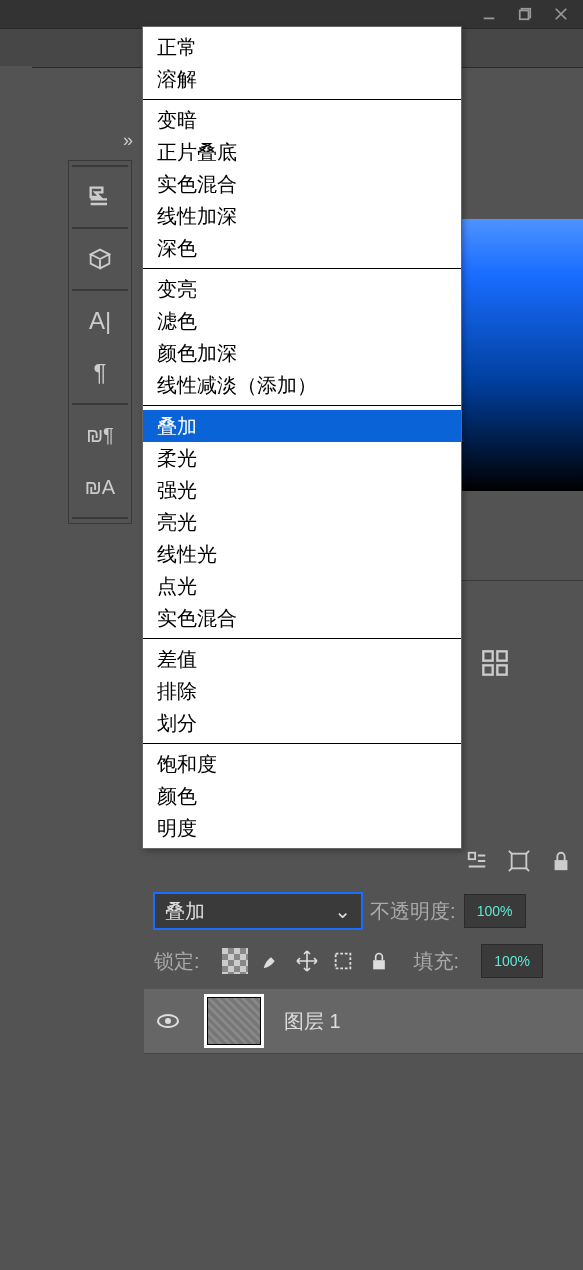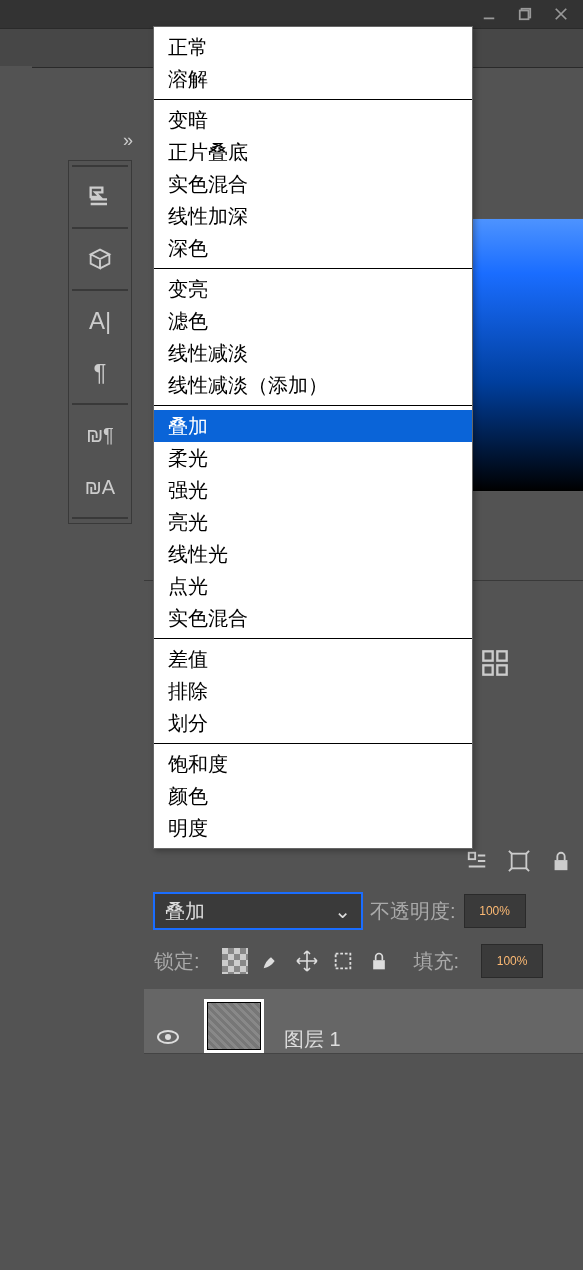--- a/index.html
+++ b/index.html
@@ -5,41 +5,41 @@
 html,body{margin:0;padding:0;width:583px;height:1270px;background:#535353;font-family:"Microsoft YaHei",sans-serif;color:#ccc;overflow:hidden}
 .title-bar{position:absolute;top:0;left:0;right:0;height:28px;background:#333;display:flex;justify-content:flex-end;align-items:center;padding-right:4px}
 .win-btn{width:36px;height:28px;display:flex;align-items:center;justify-content:center;color:#aaa}
 .tab-area{position:absolute;top:28px;left:0;right:0;height:38px;background:#474747;border-top:1px solid #2a2a2a;border-bottom:1px solid #2a2a2a}
 .left-strip{position:absolute;top:66px;left:0;width:32px;bottom:0;background:#535353}
 .collapse-ico{position:absolute;top:130px;left:40px;right:444px;height:24px;color:#ccc;font-size:18px;text-align:right;padding-right:6px}
 .vtoolbar{position:absolute;top:160px;left:68px;width:62px;background:#535353;border:1px solid #393939;display:flex;flex-direction:column;align-items:center}
 .vtoolbar .sep{height:2px;width:56px;background:#393939;margin:4px 0}
 .vbtn{width:56px;height:52px;display:flex;align-items:center;justify-content:center;color:#ccc}
 .vbtn svg{width:28px;height:28px}
-.dropdown{position:absolute;top:26px;left:153px;width:318px;background:#fff;color:#000;border:1px solid #666;box-shadow:2px 2px 6px rgba(0,0,0,.3);z-index:50}
+.dropdown{position:absolute;top:26px;left:142px;width:318px;background:#fff;color:#000;border:1px solid #666;box-shadow:2px 2px 6px rgba(0,0,0,.3);z-index:50}
 .dd-group{border-bottom:1px solid #000;padding:4px 0}
 .dd-group:last-child{border-bottom:0}
 .dd-item{padding:2px 14px;font-size:20px;line-height:28px;cursor:default}
 .dd-item.selected{background:#0a64d8;color:#fff}
 .right-panels{position:absolute;top:130px;left:144px;right:0;bottom:0}
 .color-area{position:absolute;top:0;left:0;right:0;height:420px}
 .color-box{position:absolute;top:88px;left:300px;width:172px;height:272px;background:linear-gradient(to top,#000,#003f9e 40%,#1a6dff 80%,#4d93ff);border:1px solid #555}
 .gray-panel{position:absolute;top:450px;left:0;right:0;height:190px;background:#535353;border-top:1px solid #393939}
 .pattern-ico{position:absolute;top:68px;right:74px;width:28px;height:28px;color:#ccc}
 .layers-panel{position:absolute;top:645px;left:0;right:0;bottom:0;background:#535353}
 .layer-ctrl{position:absolute;top:112px;left:0;right:0;height:48px;display:flex;align-items:center;gap:8px;padding:0 10px}
 .blend-select{width:186px;height:34px;background:#3a3a3a;border:1px solid #1a6dff;outline:1px solid #1a6dff;color:#ddd;font-size:20px;display:flex;align-items:center;justify-content:space-between;padding:0 10px}
 .label{font-size:20px;color:#aaa}
-.val-box{width:60px;height:32px;background:#3a3a3a;border:1px solid #2a2a2a;color:#fdba74;font-size:12px;display:flex;align-items:center;justify-content:center}
+.val-box{width:60px;height:32px;background:#3a3a3a;border:1px solid #2a2a2a;color:#5eead4;font-size:14px;display:flex;align-items:center;justify-content:center}
 .layer-ctrl2{position:absolute;top:162px;left:0;right:0;height:48px;display:flex;align-items:center;gap:22px;padding:0 10px}
 .lock-icons{display:flex;gap:10px;align-items:center;color:#ddd}
 .lock-icons span{width:26px;height:26px;display:flex;align-items:center;justify-content:center}
 .checker{background:repeating-conic-gradient(#888 0 25%,#ccc 0 50%) 0 0/12px 12px}
 .layers-list{position:absolute;top:214px;left:0;right:0}
-.layer-row{height:64px;display:flex;align-items:flex-end;border-bottom:1px solid #444;gap:20px;padding:0 8px}
+.layer-row{height:64px;display:flex;align-items:center;border-bottom:1px solid #444;gap:20px;padding:0 8px}
 .layer-row.active{background:#666}
 .eye{width:32px;height:32px;display:flex;align-items:center;justify-content:center;color:#ddd}
 .thumb{width:54px;height:48px;border:2px solid #aaa;background:#999}
 .thumb.sel{border:3px solid #fff;box-shadow:0 0 0 1px #000 inset}
 .thumb.gray{background:repeating-linear-gradient(45deg,#777,#777 3px,#888 3px,#888 6px)}
 .thumb.col{background:linear-gradient(#6a7a8a,#5a6a7a 40%,#7a5a5a)}
 .layer-name{font-size:20px;color:#ddd;flex:1}
 .lock-small{width:24px;color:#aaa;margin-right:10px}
 .icon-row{position:absolute;top:72px;right:8px;display:flex;gap:14px;color:#ccc}
 .icon-row span{width:28px;height:28px;display:flex;align-items:center;justify-content:center}
@@ -197,21 +197,21 @@
     <div class="dd-group">
       <div class="dd-item">变暗</div>
       <div class="dd-item">正片叠底</div>
       <div class="dd-item">实色混合</div>
       <div class="dd-item">线性加深</div>
       <div class="dd-item">深色</div>
     </div>
     <div class="dd-group">
       <div class="dd-item">变亮</div>
       <div class="dd-item">滤色</div>
-      <div class="dd-item">线性减淡</div>
+      <div class="dd-item">颜色加深</div>
       <div class="dd-item">线性减淡（添加）</div>
     </div>
     <div class="dd-group">
       <div class="dd-item selected">叠加</div>
       <div class="dd-item">柔光</div>
       <div class="dd-item">强光</div>
       <div class="dd-item">亮光</div>
       <div class="dd-item">线性光</div>
       <div class="dd-item">点光</div>
       <div class="dd-item">实色混合</div>

